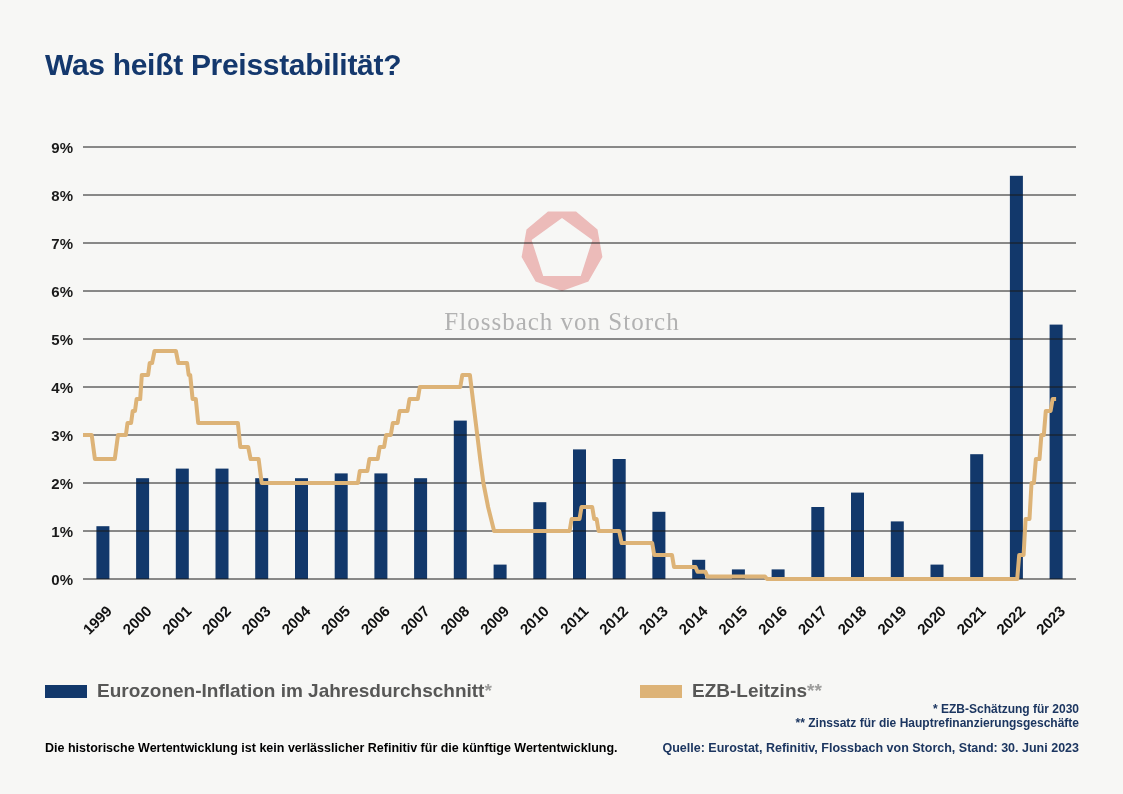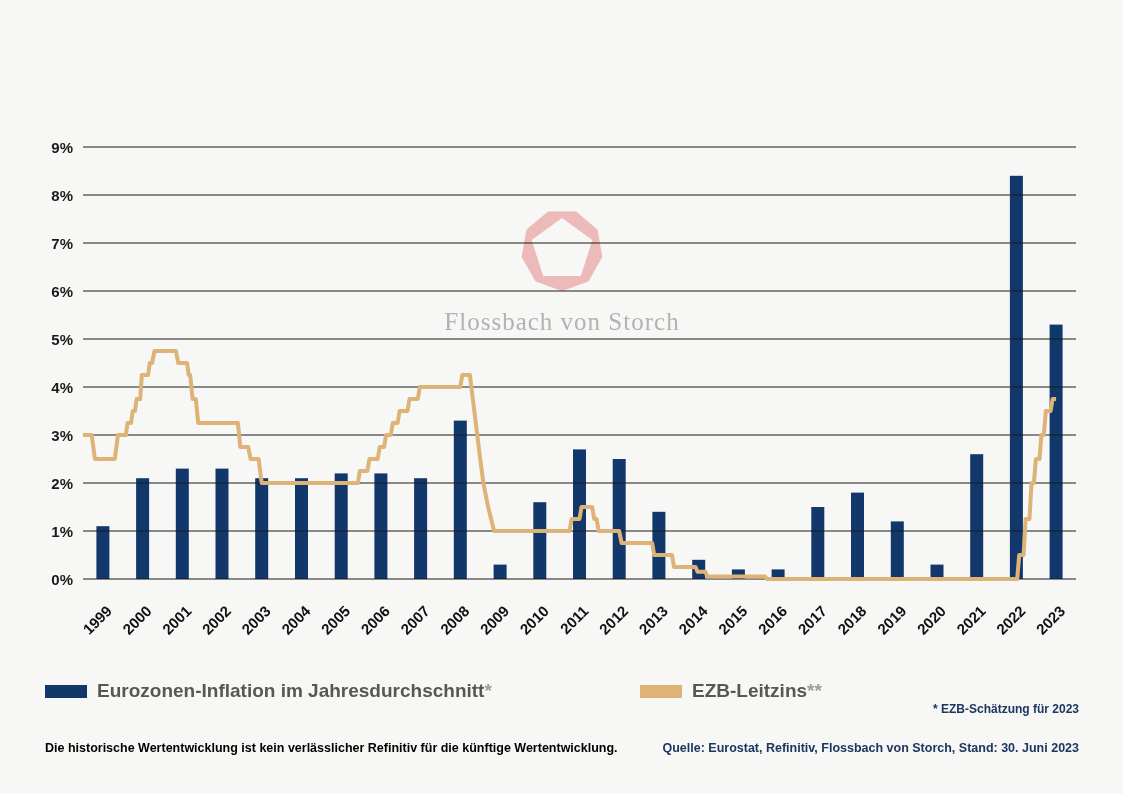--- a/index.html
+++ b/index.html
@@ -37,20 +37,21 @@
   .source {
     position:absolute; right:44px; top:741px; text-align:center;
     font-size:12.5px; font-weight:600; color:#1c3660;
   }
 </style>
 </head>
 <body style="background: rgb(247, 247, 245);">
 
 <div class="page">
 
+  <h1 class="title" style="color: rgb(20, 56, 109);">Was heißt Preisstabilität?</h1>
 
   <svg class="chart-svg" viewBox="0 0 1123 794" xmlns="http://www.w3.org/2000/svg">
       <path d="M576.0 211.5L597.5 229.5L602.4 257.1L588.4 281.4L562.0 291.0L535.6 281.4L521.6 257.1L526.5 229.5L548.0 211.5ZM562.0 218.0L592.4 240.1L580.8 275.9L543.2 275.9L531.6 240.1Z" fill-rule="evenodd" fill="#eab4b2" opacity="0.9"></path>
       <text x="562" y="330" text-anchor="middle" class="wm-text" fill="#b2b2b2">Flossbach von Storch</text>
       <rect x="96.4" y="526.2" width="13" height="52.8" fill="#12386b"></rect>
       <rect x="136.1" y="478.2" width="13" height="100.8" fill="#12386b"></rect>
       <rect x="175.8" y="468.6" width="13" height="110.4" fill="#12386b"></rect>
       <rect x="215.5" y="468.6" width="13" height="110.4" fill="#12386b"></rect>
       <rect x="255.2" y="478.2" width="13" height="100.8" fill="#12386b"></rect>
       <rect x="295.0" y="478.2" width="13" height="100.8" fill="#12386b"></rect>
@@ -127,20 +128,21 @@
       <span class="legend-marker">*</span>
   </div>
 
   <div class="legend-item second">
     <span class="swatch" style="background: rgb(221, 179, 119);"></span>
     <span class="legend-label">EZB-Leitzins</span>
       <span class="legend-marker">**</span>
   </div>
 
   <div class="footnotes">
-    <div>* EZB-Schätzung für 2023</div>
+    <div>* EZB-Schätzung für 2030</div>
+    <div>** Zinssatz für die Hauptrefinanzierungsgeschäfte</div>
   </div>
 
   <div class="disclaimer">Die historische Wertentwicklung ist kein verlässlicher Refinitiv für die künftige Wertentwicklung.</div>
 
   <div class="source">Quelle: Eurostat, Refinitiv, Flossbach von Storch, Stand: 30. Juni 2023</div>
 
 </div>
 
 </body></html>

